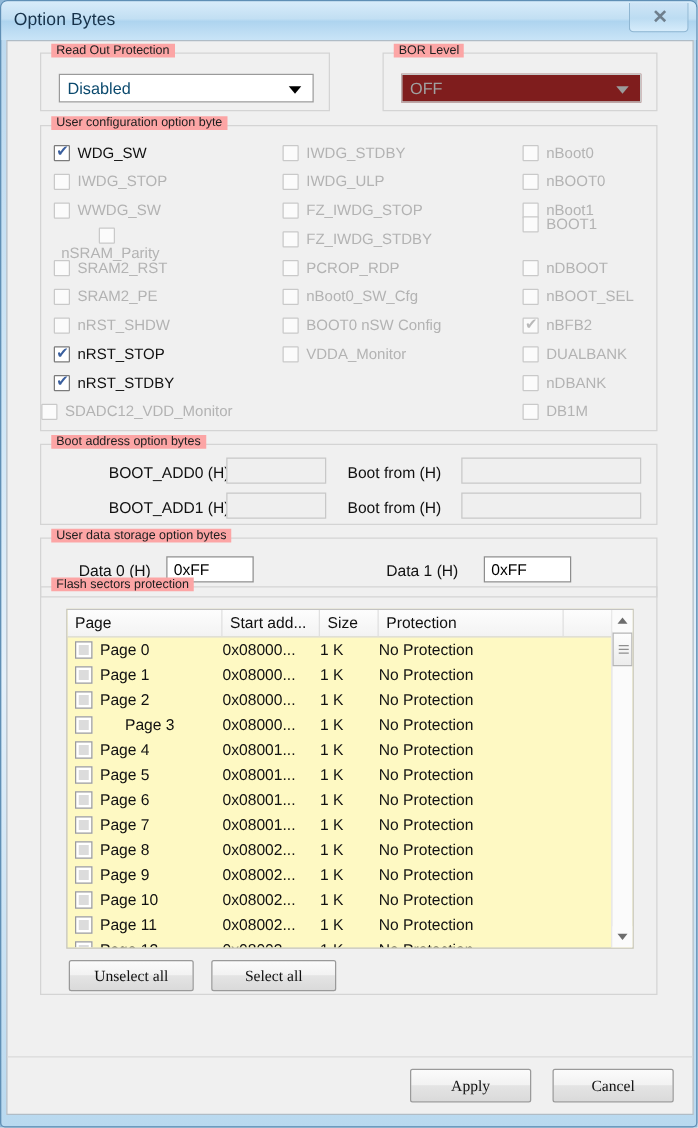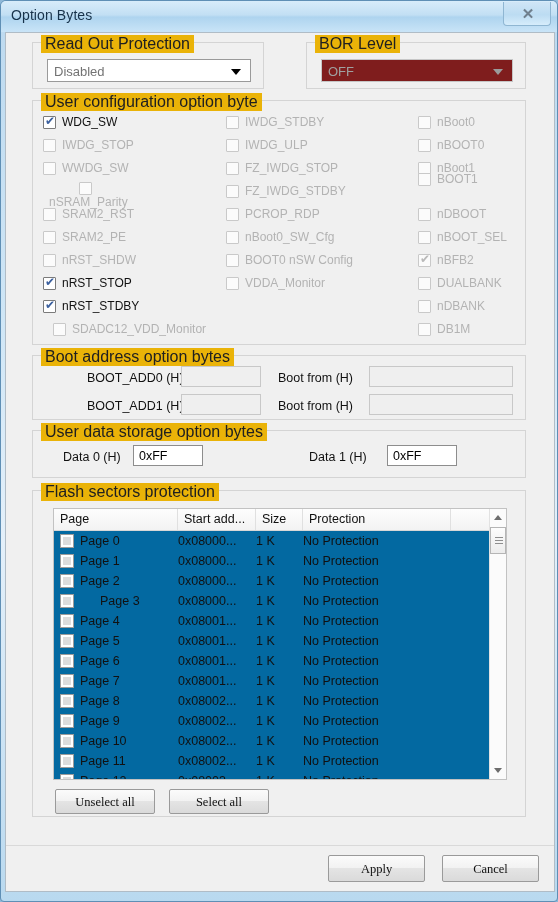--- a/index.html
+++ b/index.html
@@ -76,22 +76,22 @@
   .group {
     position: absolute;
     box-sizing: border-box;
     border: 1px solid #d4d4d4;
     background: transparent;
   }
   .group-title {
     position: absolute;
     top: -8px; left: 8px;
     padding: 0 4px;
-    background: #eab308;
-    font-size: 16px;
+    background: #fca5a5;
+    font-size: 10px;
     color: #202020;
     white-space: nowrap;
     font-family: "Liberation Sans", sans-serif;
   }
 
   
   .combo {
     position: absolute;
     box-sizing: border-box;
     background: #ffffff;
@@ -99,21 +99,21 @@
   }
   .combo.disabled {
     background: #7f1d1d;
     border-color: #c6c6c6;
   }
   .combo-text {
     position: absolute;
     left: 6px; top: 50%;
     transform: translateY(-50%);
     font-size: 13px;
-    color: #737373;
+    color: #0c4a6e;
     font-family: "Liberation Sans", sans-serif;
   }
   .combo.disabled .combo-text { color: #a0a0a0; }
   .combo-arrow {
     position: absolute;
     right: 9px; top: 50%;
     margin-top: -2px;
     width: 0; height: 0;
     border-left: 5px solid transparent;
     border-right: 5px solid transparent;
@@ -184,21 +184,21 @@
     color: #111;
     white-space: nowrap;
     font-family: "Liberation Sans", sans-serif;
   }
 
   
   .tablewrap {
     position: absolute;
     box-sizing: border-box;
     border: 1px solid #c2c2c2;
-    background: #0369a1;
+    background: #fef9c3;
     overflow: hidden;
   }
   .thead {
     position: absolute;
     left: 0; top: 0;
     width: 100%; height: 22px;
     background: linear-gradient(to bottom, #fdfdfd 0%, #f3f3f3 100%);
     border-bottom: 1px solid #d7d7d7;
     box-sizing: border-box;
   }
@@ -396,21 +396,21 @@
               <span class="tick">✔</span>
             </div>
             <span class="cblabel">nRST_STOP</span>
           </div>
           <div class="cbrow enabled" style="left: 10px; top: 196px;">
             <div class="cbbox">
               <span class="tick">✔</span>
             </div>
             <span class="cblabel">nRST_STDBY</span>
           </div>
-          <div class="cbrow" style="left: 20px; top: 219px; justify-content: flex-end;">
+          <div class="cbrow" style="left: 0; top: 219px; justify-content: flex-end;">
             <div class="cbbox"></div>
             <span class="cblabel">SDADC12_VDD_Monitor</span>
           </div>
         </div>
       <div id="uc-col2">
           <div class="cbrow" style="left: 193px; top: 12px;">
             <div class="cbbox"></div>
             <span class="cblabel">IWDG_STDBY</span>
           </div>
           <div class="cbrow" style="left: 193px; top: 35px;">
@@ -515,21 +515,21 @@
       <div class="lbl" style="left:30px; top:19px;">Data 0 (H)</div>
       <div class="field editable" style="left:100px; top:14px; width:70px; height:21px;">
         <div class="field-text">0xFF</div>
       </div>
       <div class="lbl" style="left:276px; top:19px;">Data 1 (H)</div>
       <div class="field editable" style="left:354px; top:14px; width:70px; height:21px;">
         <div class="field-text">0xFF</div>
       </div>
     </div>
 
-    <div class="group" style="left:26px; top:457px; width:494px; height:327px;">
+    <div class="group" style="left:26px; top:436px; width:494px; height:327px;">
       <div class="group-title">Flash sectors protection</div>
 
       <div class="tablewrap" style="left:20px; top:17px; width:454px; height:272px;">
         <div class="thead">
           <div class="th" style="left:0px;   width:124px;">Page</div>
           <div class="th" style="left:124px; width:78px;">Start add...</div>
           <div class="th" style="left:202px; width:47px;">Size</div>
           <div class="th" style="left:249px; width:148px;">Protection</div>
           <div class="th" style="left:397px; width:40px; border-right:none;"></div>
         </div>

